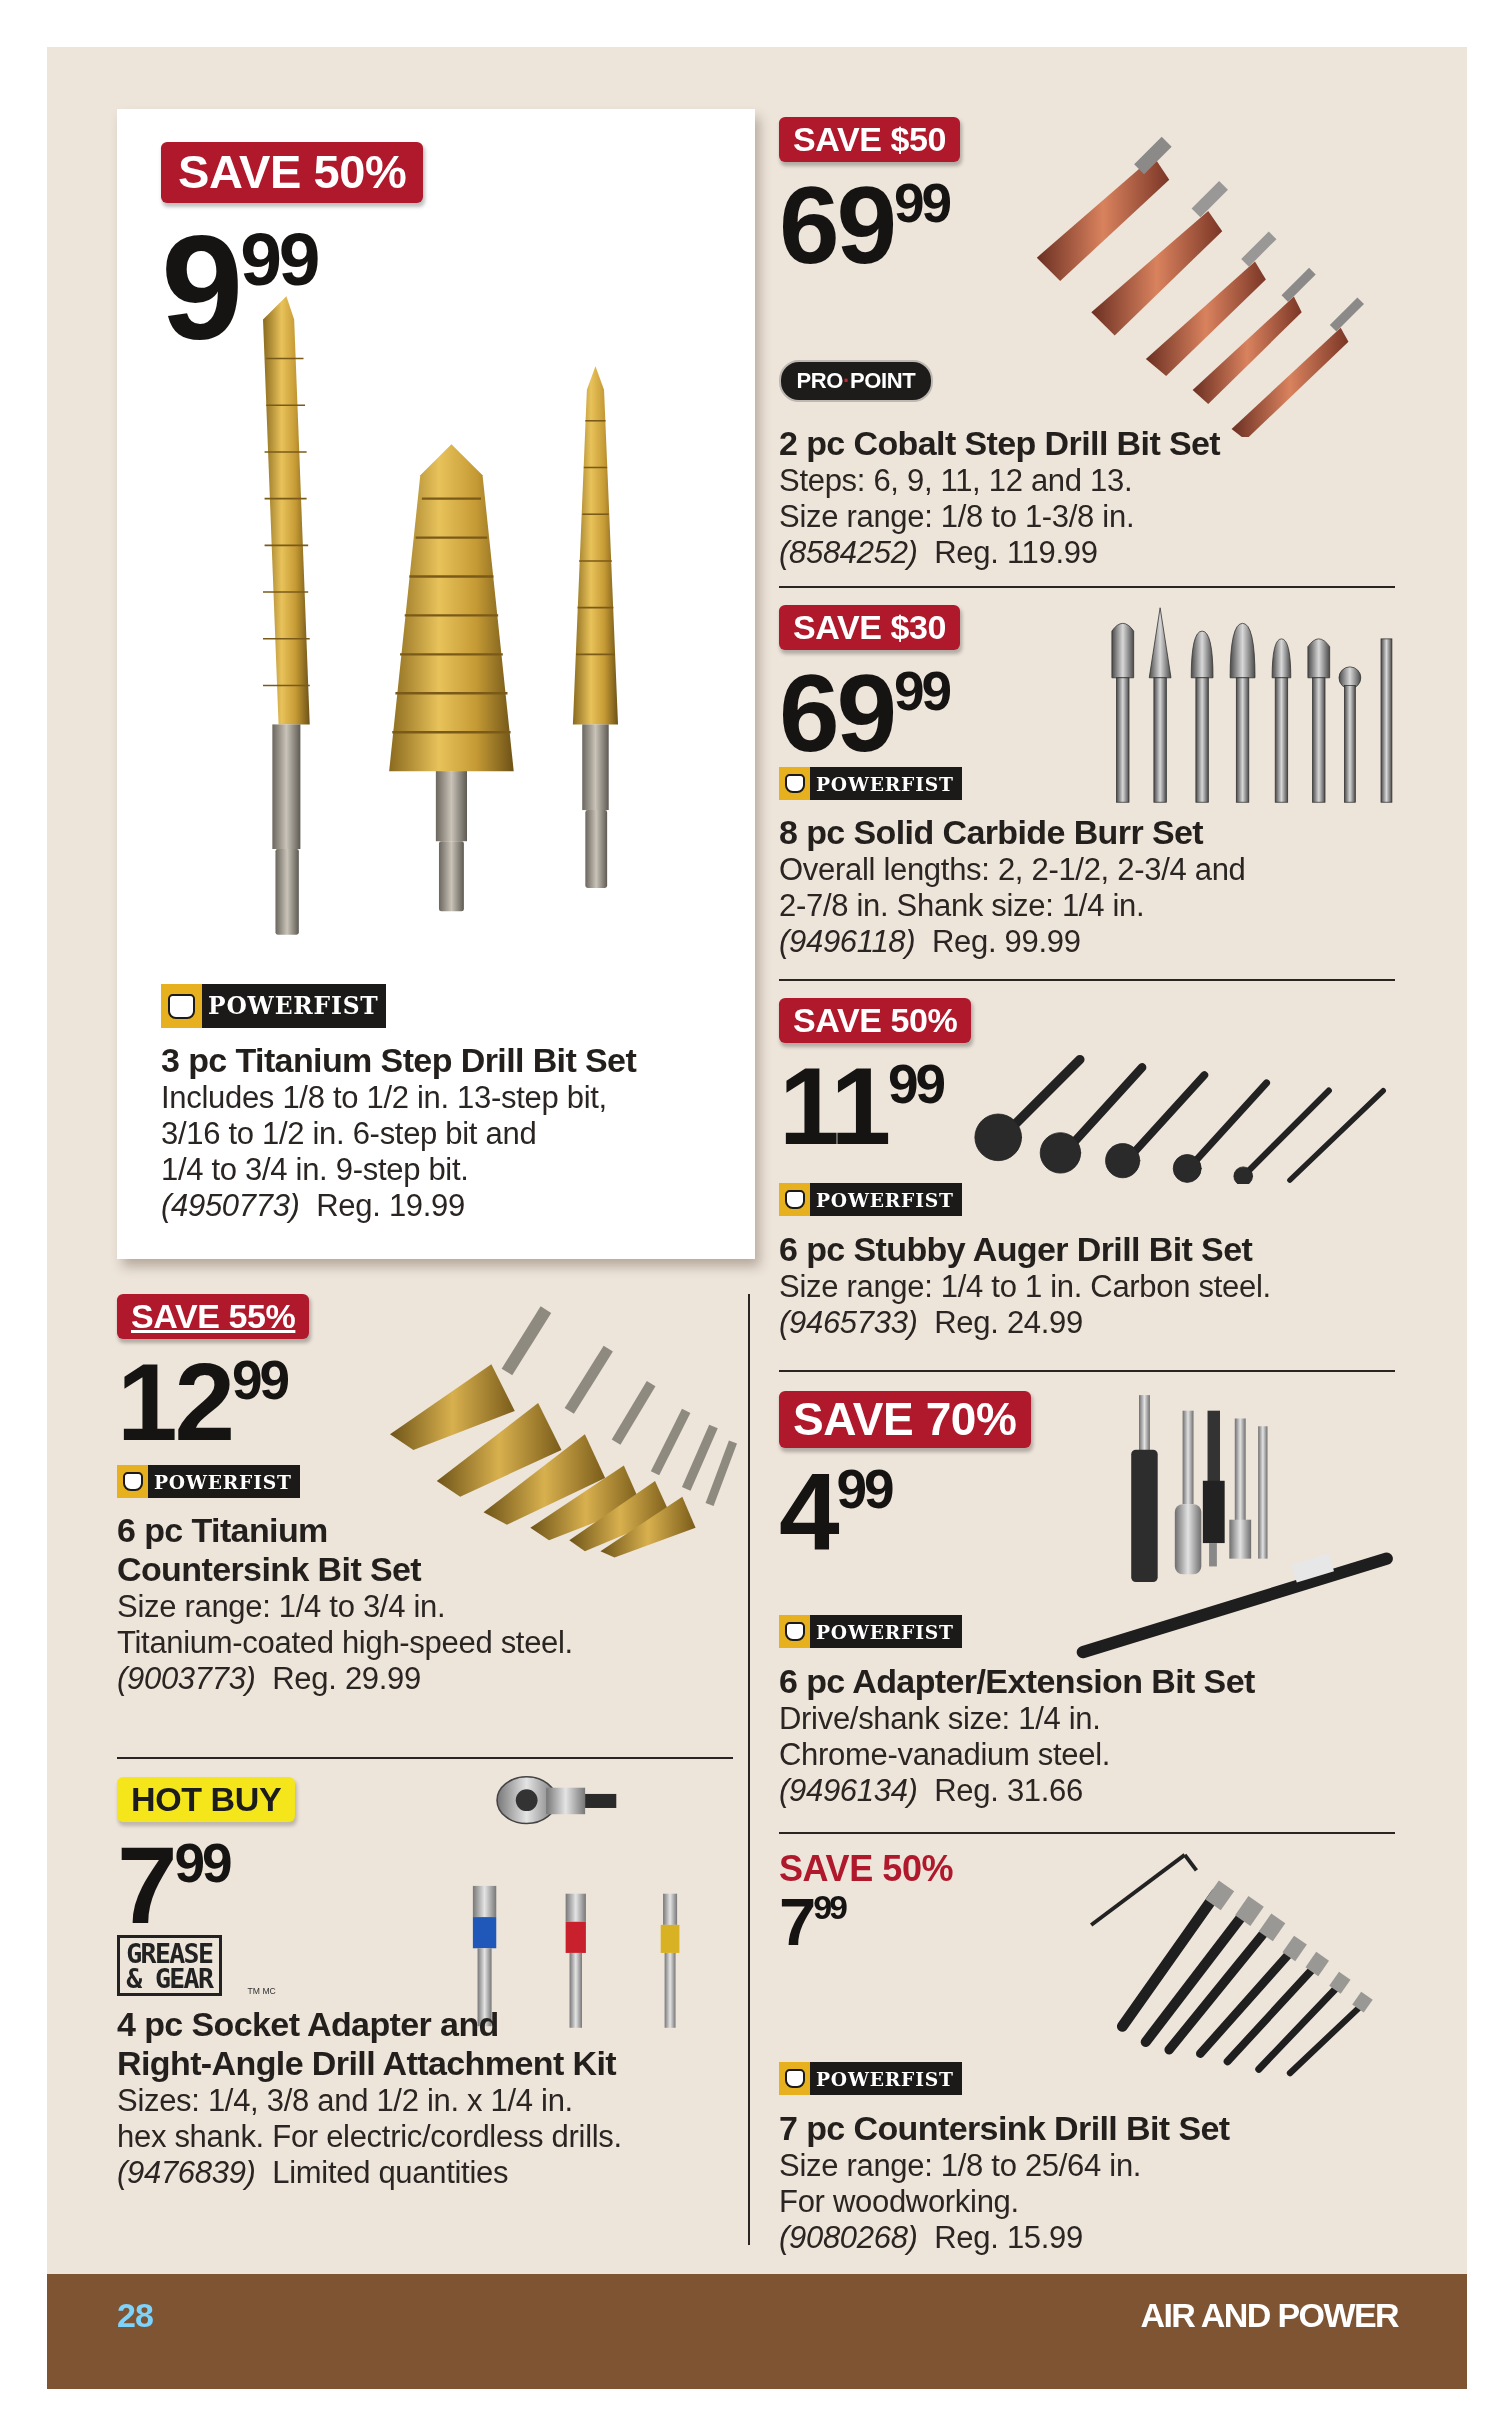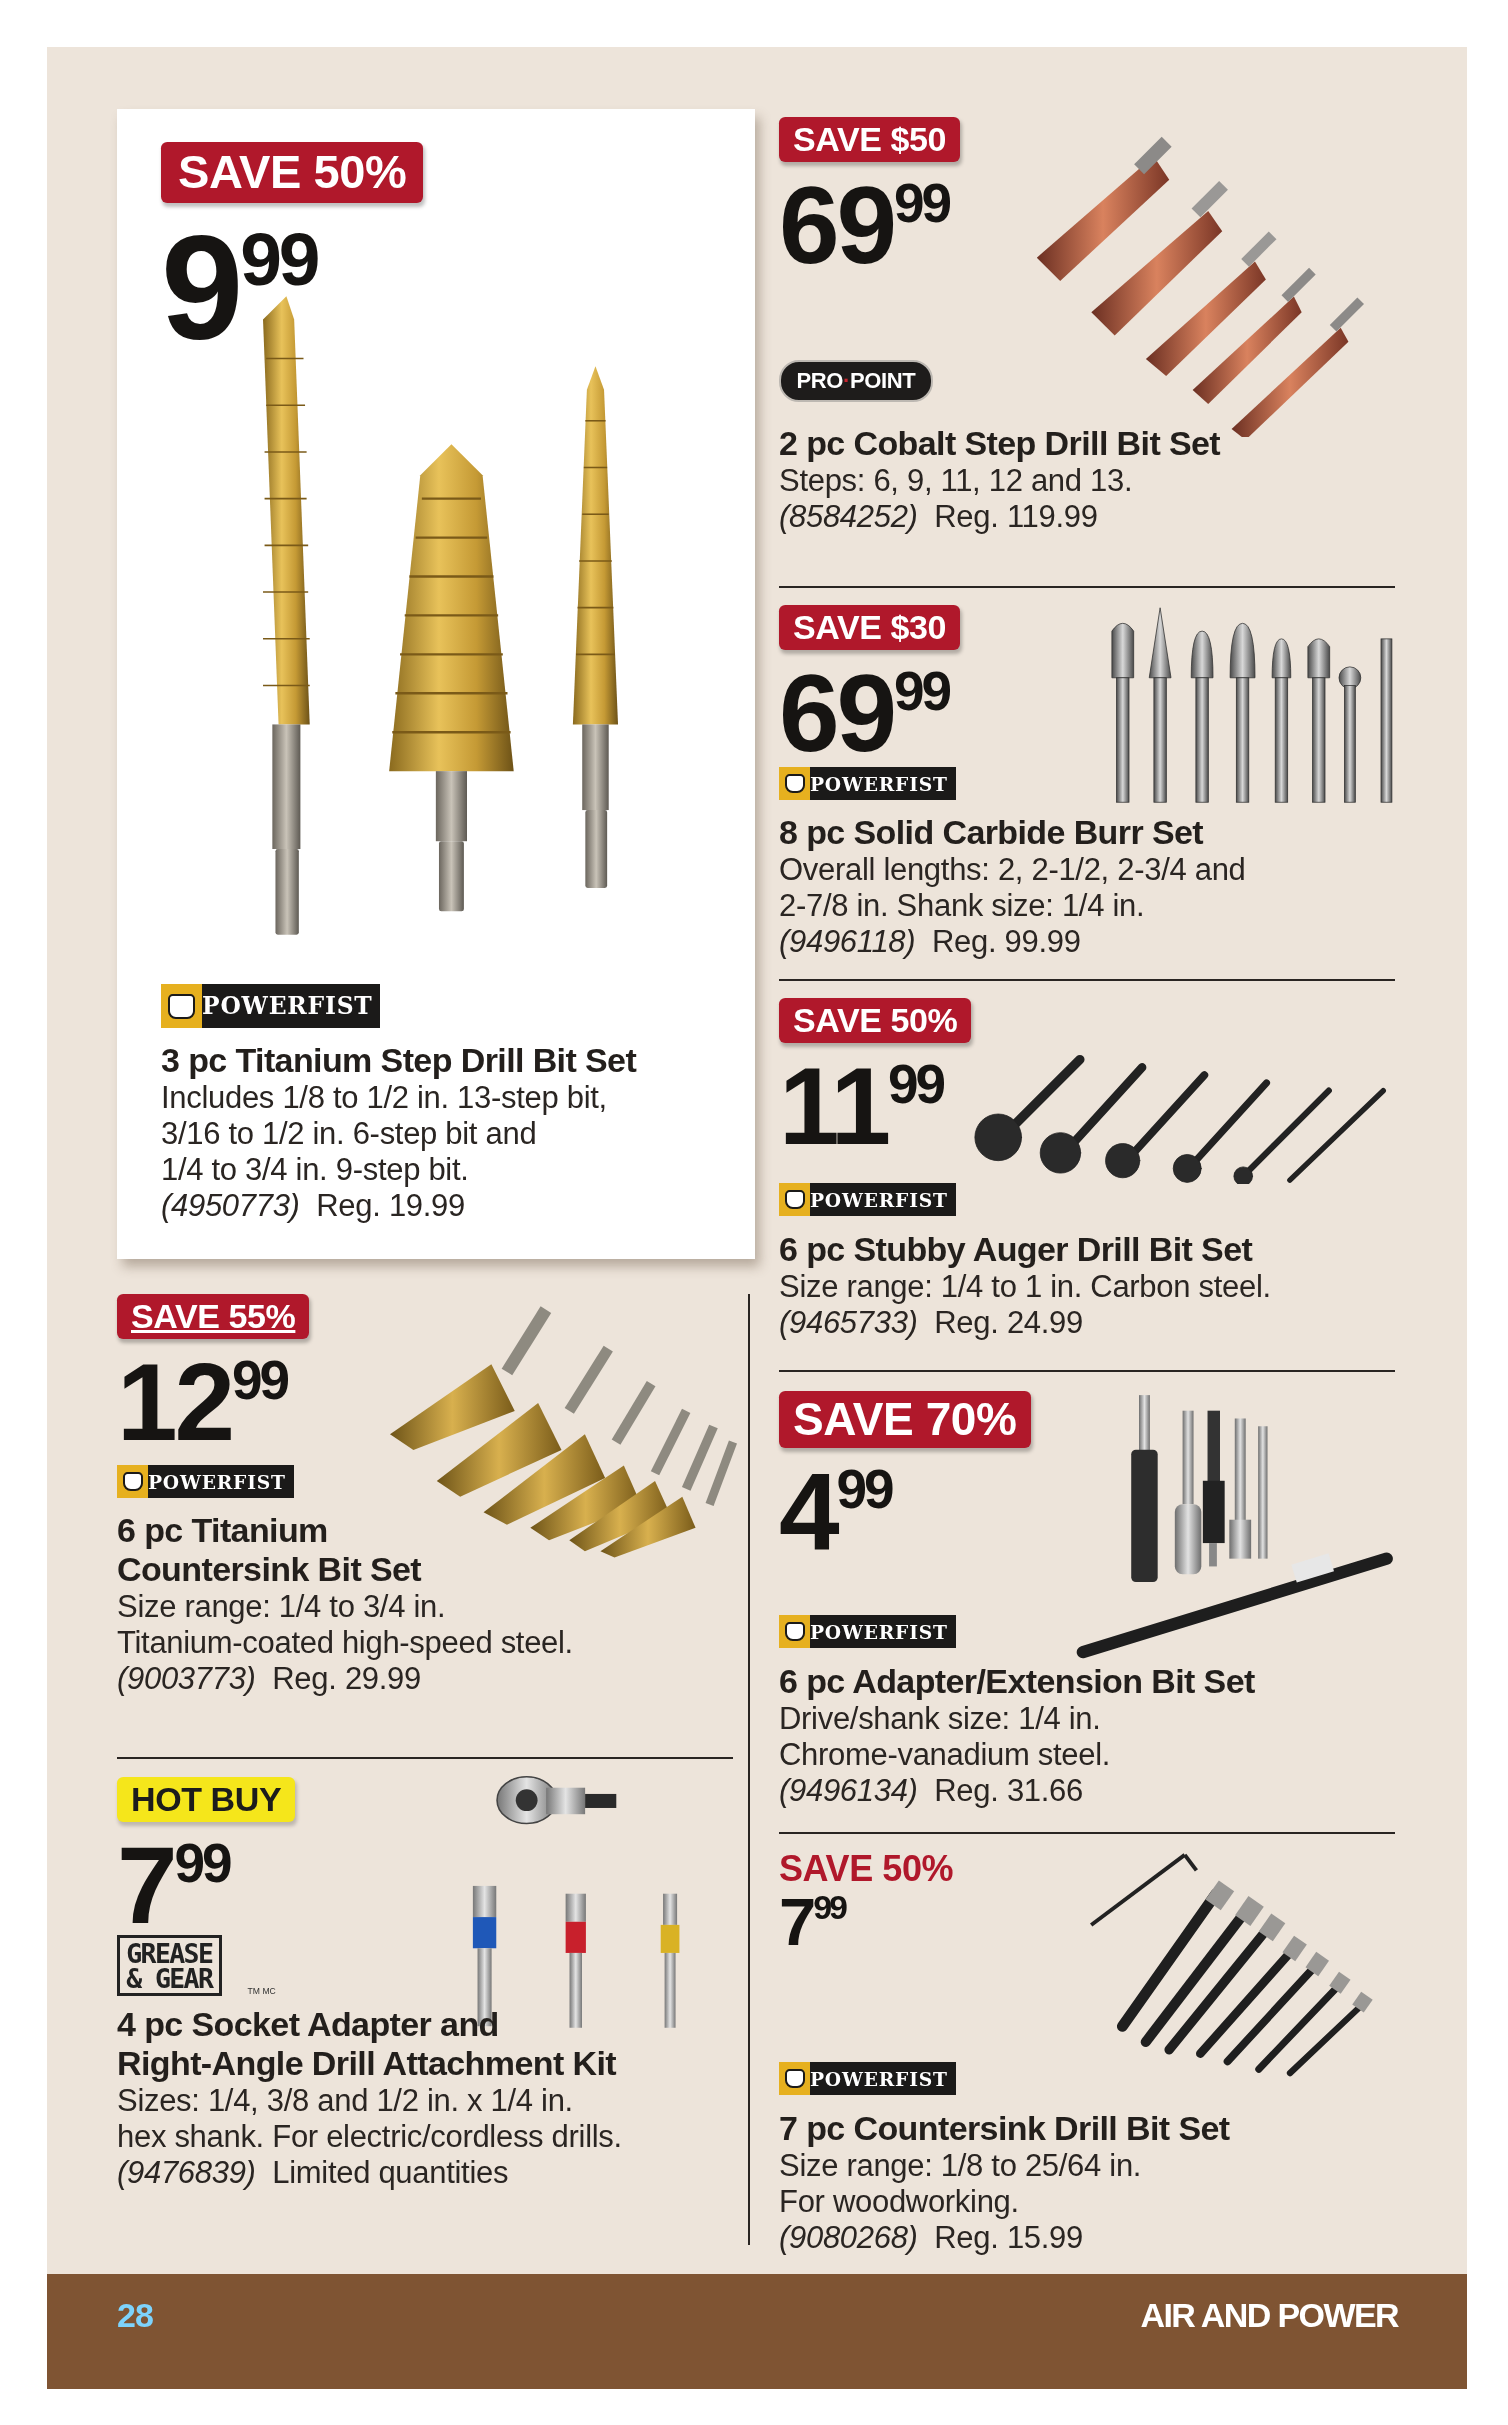--- a/index.html
+++ b/index.html
@@ -52,21 +52,21 @@
   }
   .brand-pf .fist {
     width: 41px; height: 44px; background: #e6b01f; display: flex; align-items: center; justify-content: center;
   }
   .brand-pf .fist span {
     display:block; width: 26.5px; height: 25px; background: #fff; border-radius: 4.7px 4.7px 7.8px 7.8px;
     border: 2.3px solid #1b1a19;
   }
   .brand-pf .name {
     color: #fff; font-family: "DejaVu Serif", serif; font-weight: 700; font-size: 23.4px;
-    padding-left: 0; letter-spacing: 0.8px;
+    padding-left: 6px; letter-spacing: 0.8px;
   }
 
   .brand-pp {
     display: inline-block; background: #1e1c1b; color: #fff; border-radius: 20px;
     padding: 6.2px 15.6px; font-weight: 700; font-size: 22px; letter-spacing: -0.4px;
     border: 2.3px solid #bdb8b2;
   }
   .brand-pp .dot { color: #c8242e; }
 
   .brand-gg {
@@ -192,20 +192,21 @@
     <polygon points="210,340 340,220 350,240 230,358" fill="url(#copper)"></polygon>
     <rect x="340" y="180" width="12" height="50" fill="#8c8a88" transform="rotate(45 346 205)"></rect>
     <polygon points="260,390 400,260 410,278 278,404" fill="url(#copper)"></polygon>
     <rect x="402" y="218" width="12" height="50" fill="#8c8a88" transform="rotate(45 408 243)"></rect>
   </g>
 </svg>
 <div class="deal" style="left:779px; top:360px; width:639px;">
   <div class="brand-pp"><span>PRO</span><span class="dot">·</span><span>POINT</span></div>
   <div class="title" style="margin-top:22px;">2 pc Cobalt Step Drill Bit Set</div>
   <div class="desc">Steps: 6, 9, 11, 12 and 13.</div>
+  <div class="desc">Size range: 1/8 to 1-3/8 in.</div>
   <div class="sku"><span class="num">(8584252)</span>&nbsp; <span>Reg. 119.99</span></div>
 </div>
 <div class="divider" style="left:779px; top:586px; width:616px;"></div>
 
 <div class="deal" style="left:779px; top:605px;">
   <div class="badge-save" style="font-size:34px; padding:4.7px 14px 6.2px 14px;">SAVE $30</div>
   <div class="price" style="margin-top:9.4px;">
     <span class="dollars" style="font-size:109px;">69</span>
     <span class="cents" style="font-size:55px; margin-top:4.7px;">99</span>
   </div>

